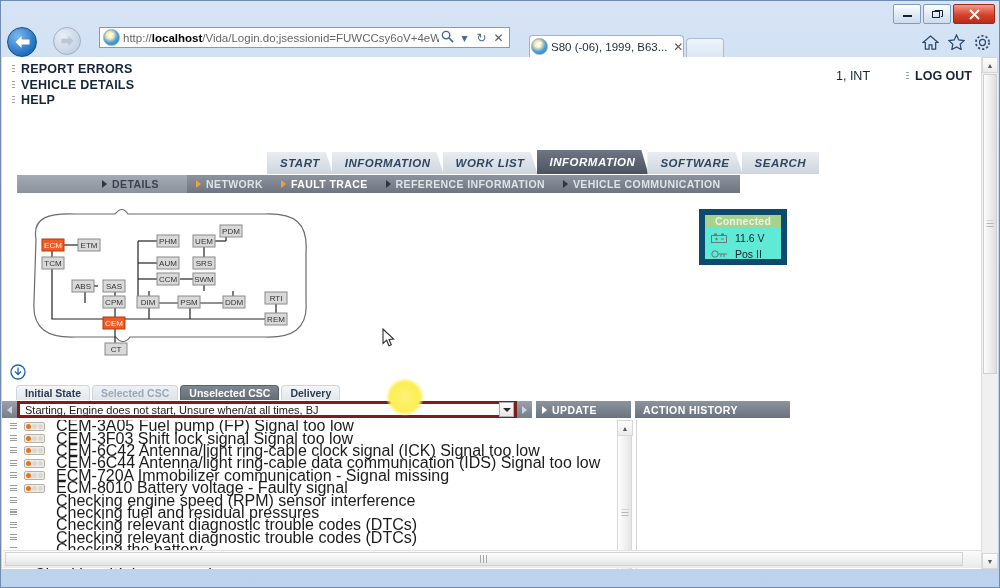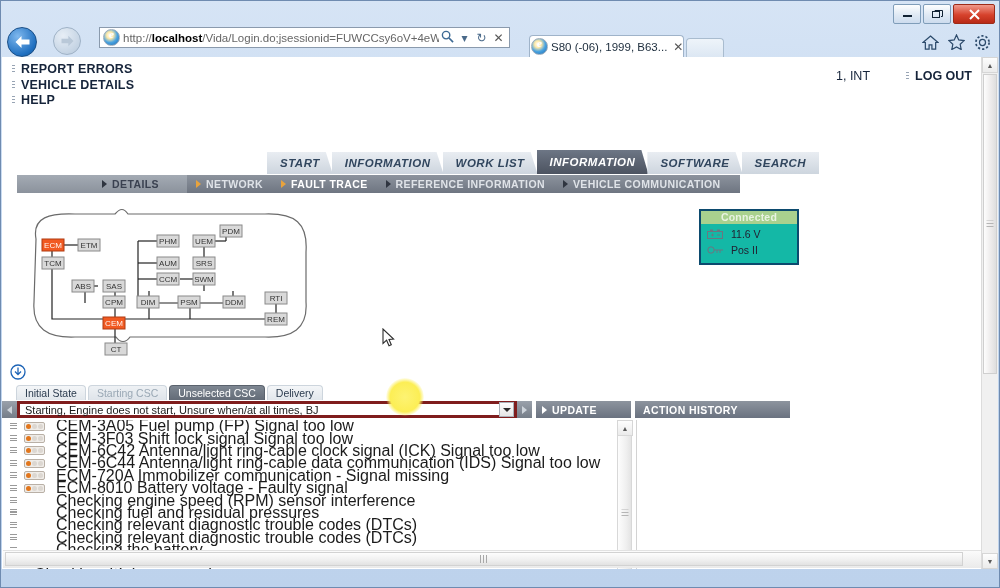--- a/index.html
+++ b/index.html
@@ -194,35 +194,35 @@
 
   
   .diagram{position:absolute;left:18px;top:150px;width:300px;height:155px;}
   .diagram svg{display:block;}
   .dl-icon{
     position:absolute;left:8px;top:307px;width:16px;height:16px;
   }
 
   
   .conn-box{
-    position:absolute;left:697px;top:152px;width:100px;height:56px;
-    background:#14b8a6;border:2px solid #0c4a6e;box-sizing:border-box;
+    position:absolute;left:697px;top:152px;width:88px;height:56px;
+    background:#5eead4;border:6px solid #0c4a6e;box-sizing:border-box;
   }
   .conn-title{
     height:13px;background:#a9d18e;color:#e9f3e2;
     font-size:10.5px;font-weight:bold;text-align:center;line-height:13px;
     letter-spacing:.2px;
   }
   .conn-row{display:flex;align-items:center;gap:7px;margin:4px 0 0 6px;font-size:10.5px;color:#223;}
   .conn-ico{width:17px;height:10px;flex:none;}
 
   
   .lower{position:absolute;left:0;top:326px;width:966px;}
   .tabrow{
-    position:relative;height:17px;margin-left:14px;display:flex;align-items:flex-end;
+    position:relative;height:17px;margin-left:14px;display:flex;align-items:flex-end;font-weight:bold;
   }
   .ltab{
     height:15px;padding:0 8px;font-size:10.5px;display:flex;align-items:center;
     border-radius:4px 4px 0 0;margin-right:2px;color:#2b3b4e;
     background:linear-gradient(#f4f6f8,#e2e7ec);
     border:1px solid #cdd5dd;border-bottom:none;box-sizing:border-box;
   }
   .ltab.dim{color:#9aa8b5;background:linear-gradient(#eef1f4,#dfe4ea);}
   .ltab.active{
     background:linear-gradient(#7e8792,#636b77);color:#fff;border-color:#5a626d;
@@ -544,21 +544,21 @@
             </svg>
         </span>
         <span>Pos II</span>
       </div>
     </div>
 
     <div class="lower">
 
       <div class="tabrow">
         <div class="ltab">Initial State</div>
-        <div class="ltab dim">Starting CSC</div>
+        <div class="ltab dim">Selected CSC</div>
         <div class="ltab active">Unselected CSC</div>
         <div class="ltab">Delivery</div>
         <div class="cursor-hl"></div>
       </div>
 
       <div class="selrow">
         <div class="nav-arrow-btn">
             <span class="tri"></span>
           </div>
         <div class="combo">

